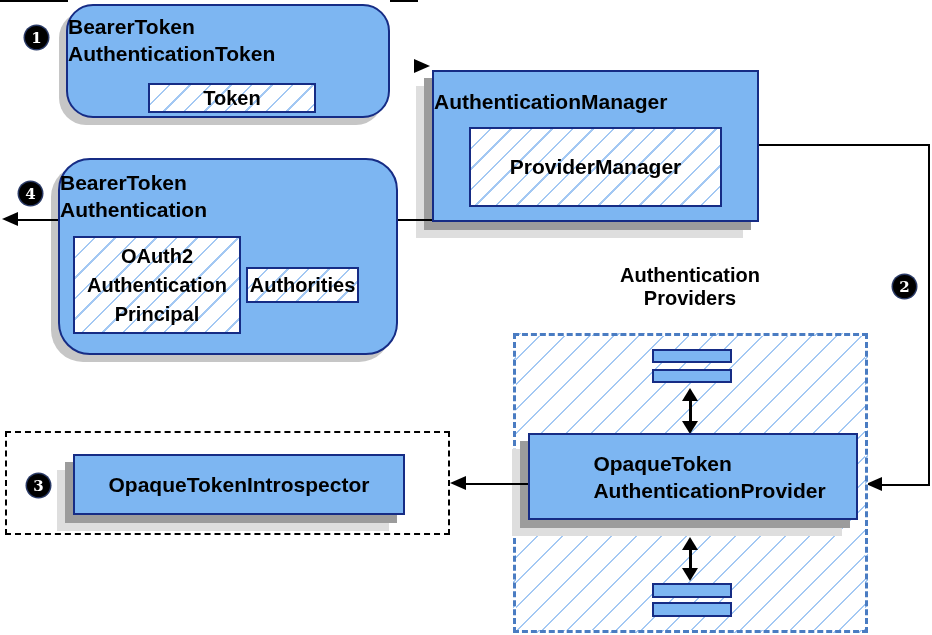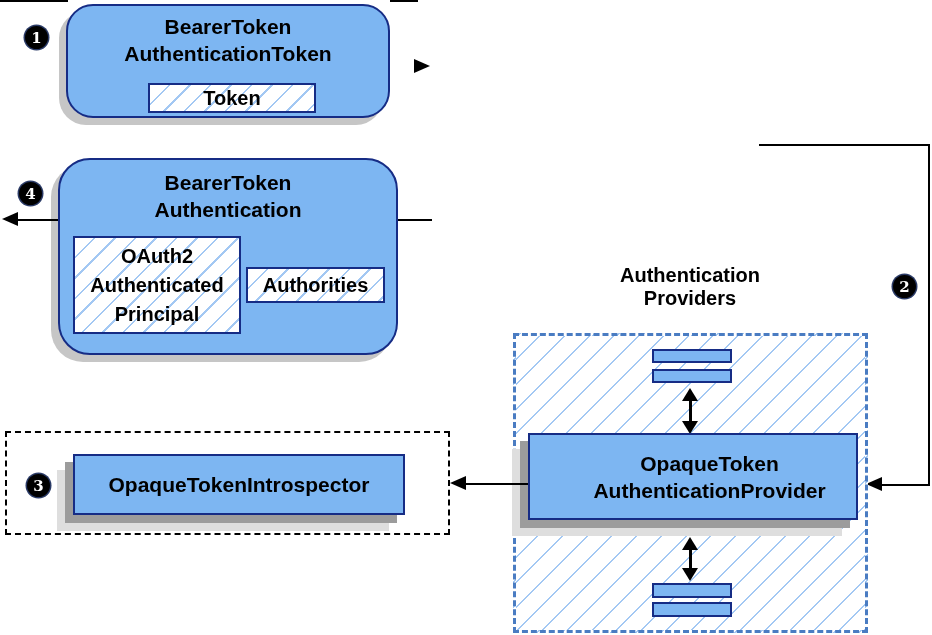--- a/index.html
+++ b/index.html
@@ -21,21 +21,21 @@
     font-family:"Liberation Sans",sans-serif;color:var(--text);
   }
   .ml{white-space:pre-line;}
   
   .bluebox{
     position:absolute;box-sizing:border-box;background:var(--box-fill);
     border:2px solid var(--box-border);
   }
   .rounded{border-radius:27px;box-shadow:-7px 7px 0 var(--rounded-shadow);}
   .rect{box-shadow:-8px 8px 0 var(--shadow-dark),-16px 16px 0 var(--shadow-light);}
-  .boxtitle{font-weight:700;font-size:21px;line-height:27px;text-align:center;}
+  .boxtitle{font-weight:700;font-size:21px;line-height:27px;}
   .hatch{
     position:absolute;box-sizing:border-box;border:2px solid var(--box-border);
     background-color:#fff;
     background-image:repeating-linear-gradient(135deg,rgba(0,0,0,0) 0px,rgba(0,0,0,0) 13px,var(--hatch-line) 13px,var(--hatch-line) 14.5px);
     display:flex;align-items:center;justify-content:center;
     font-weight:700;font-size:20px;line-height:28px;text-align:center;
   }
   .dashed-blue{
     position:absolute;box-sizing:border-box;border:3px dashed var(--dashed-blue);
     background-color:#fff;
@@ -81,40 +81,46 @@
     <div class="boxtitle ml" style="padding-top:7px;">BearerToken
 AuthenticationToken</div>
     <div class="hatch" style="left:80px;top:77px;width:168px;height:30px;">
       <span>Token</span>
     </div>
   </div>
 
   <div class="hline" style="left:390px;top:65;width:28px;"></div>
   <div class="tri-right" style="left:414px;top:59px;"></div>
 
+  <div class="bluebox rect" style="left:432px;top:70px;width:327px;height:152px;">
+    <div class="boxtitle" style="margin-top:16px;">AuthenticationManager</div>
+    <div class="hatch" style="left:35px;top:55px;width:253px;height:80px;font-size:21px;">
+      <span>ProviderManager</span>
+    </div>
+  </div>
 
   <div class="hline" style="left:759px;top:144px;width:171px;"></div>
   <div class="vline" style="left:928px;top:144px;height:342px;"></div>
   <div class="hline" style="left:878px;top:484px;width:52px;"></div>
   <div class="tri-left" style="left:866px;top:477px;"></div>
   <div class="badge" style="left:893px;top:275px;">
       <span>2</span>
     </div>
 
   <div class="hline" style="left:398px;top:219px;width:34px;"></div>
 
   <div class="bluebox rounded" style="left:58px;top:158px;width:340px;height:197px;border-radius:32px;">
     <div class="boxtitle ml" style="padding-top:9px;">BearerToken
 Authentication</div>
     <div class="hatch ml" style="left:13px;top:76px;width:168px;height:98px;line-height:29px;">
       <span class="ml">OAuth2
-Authenticated
+Authentication
 Principal</span>
     </div>
-    <div class="hatch" style="left:186px;top:107px;width:139px;height:36px;">
+    <div class="hatch" style="left:186px;top:107px;width:113px;height:36px;">
       <span>Authorities</span>
     </div>
   </div>
 
   <div class="hline" style="left:14px;top:219px;width:44px;"></div>
   <div class="tri-left" style="left:2px;top:212px;"></div>
   <div class="badge" style="left:19px;top:182px;">
       <span>4</span>
     </div>
 

